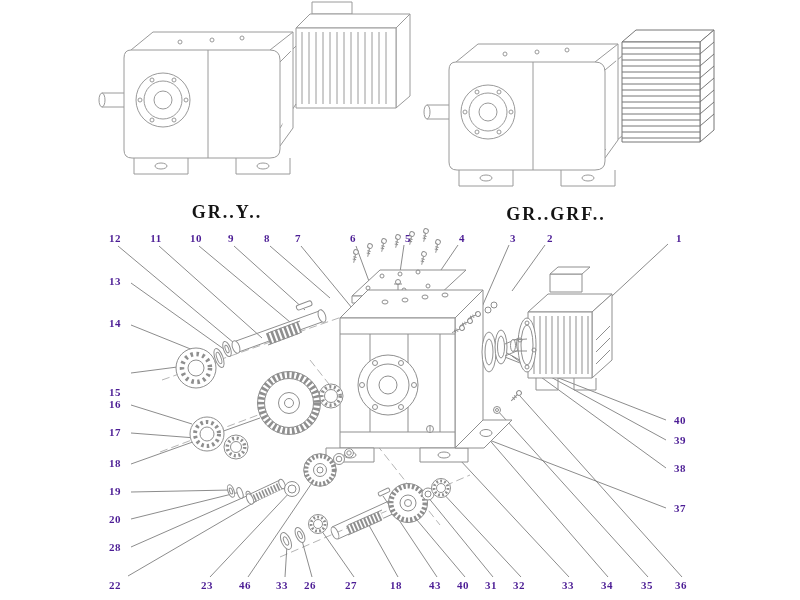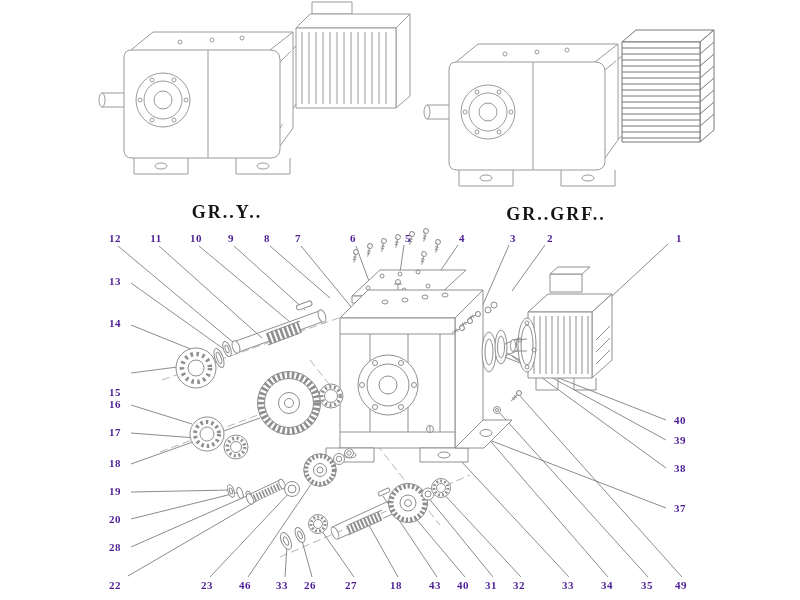--- a/index.html
+++ b/index.html
@@ -335,19 +335,19 @@
 <span class="callout" style="left:310px;top:585px">26</span>
 <span class="callout" style="left:351px;top:585px">27</span>
 <span class="callout" style="left:396px;top:585px">18</span>
 <span class="callout" style="left:435px;top:585px">43</span>
 <span class="callout" style="left:463px;top:585px">40</span>
 <span class="callout" style="left:491px;top:585px">31</span>
 <span class="callout" style="left:519px;top:585px">32</span>
 <span class="callout" style="left:568px;top:585px">33</span>
 <span class="callout" style="left:607px;top:585px">34</span>
 <span class="callout" style="left:647px;top:585px">35</span>
-<span class="callout" style="left:681px;top:585px">49</span>
+<span class="callout" style="left:681px;top:585px">36</span>
 <span class="callout" style="left:680px;top:508px">37</span>
 <span class="callout" style="left:680px;top:468px">38</span>
 <span class="callout" style="left:680px;top:440px">39</span>
 <span class="callout" style="left:680px;top:420px">40</span>
 
 </div>
 
 </body></html>

